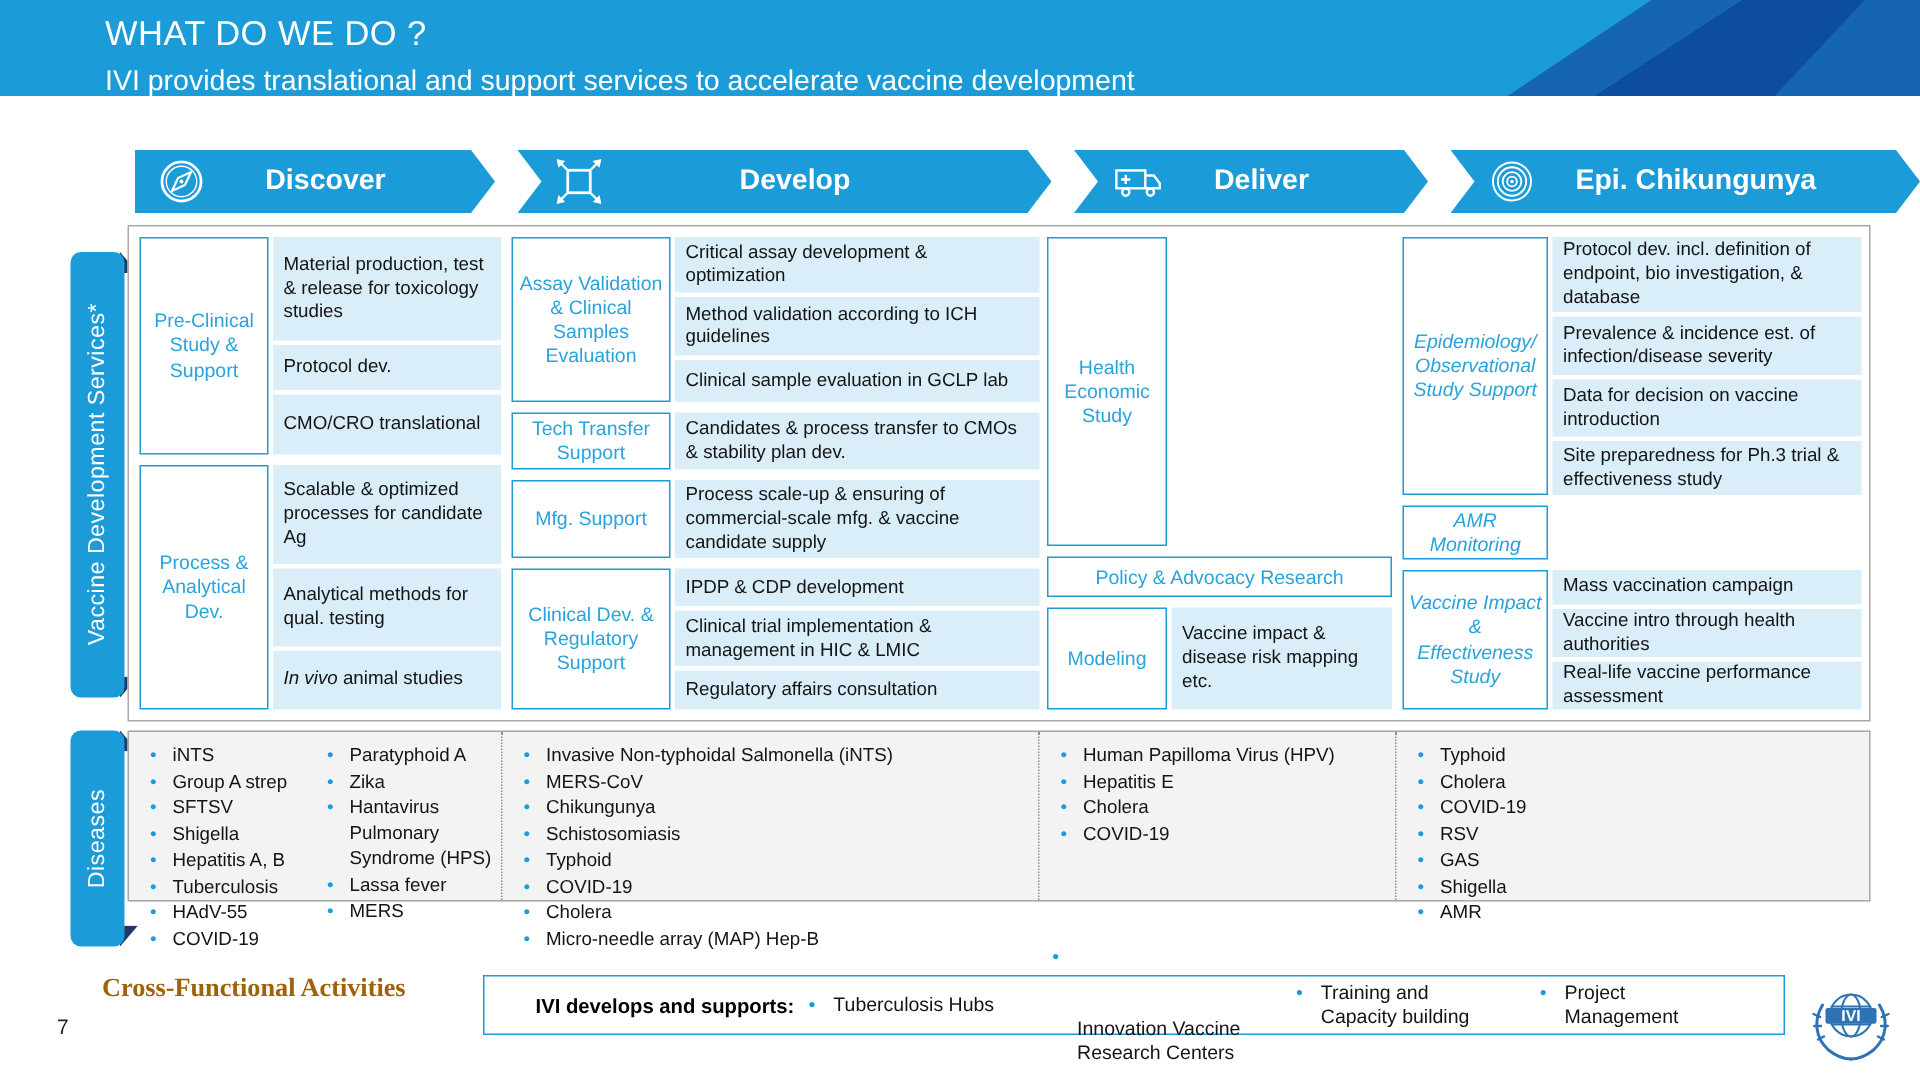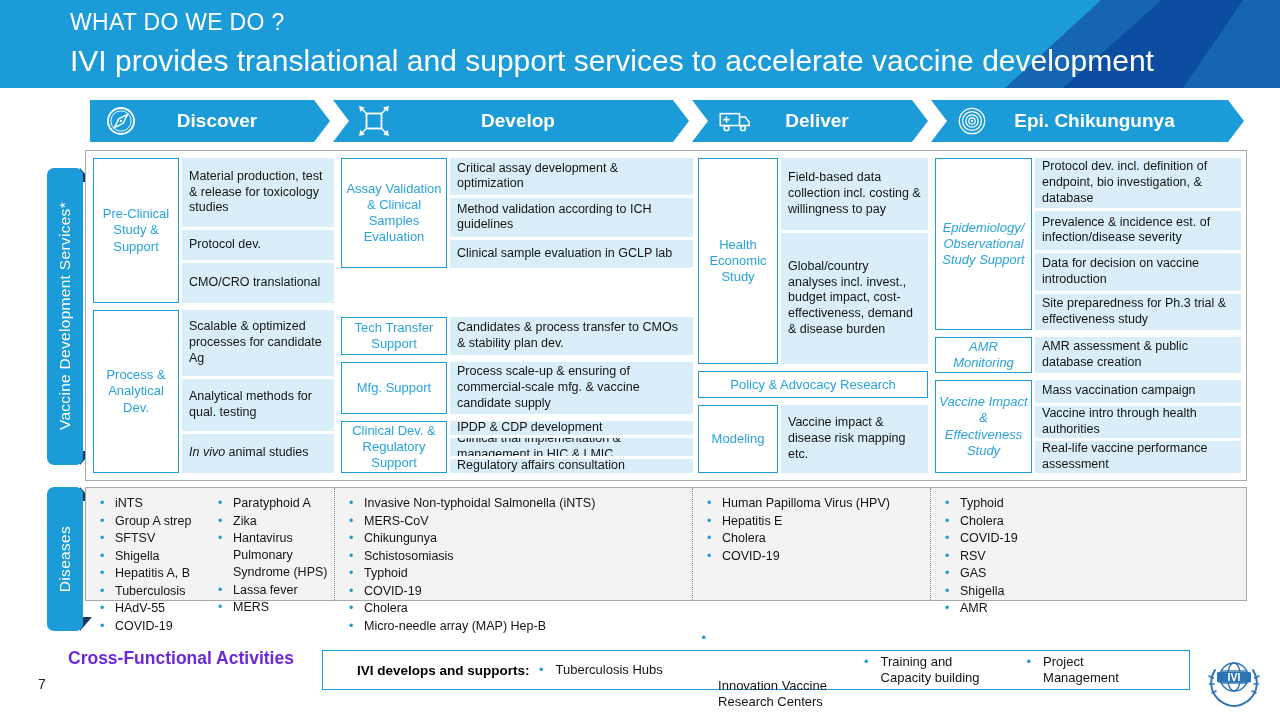--- a/index.html
+++ b/index.html
@@ -1,30 +1,30 @@
 <!DOCTYPE html>
 <html><head>
 <meta charset="utf-8">
 <style>
   html,body{margin:0;padding:0;}
   body{width:1280px;height:718px;position:relative;overflow:hidden;background:#fff;
        font-family:"Liberation Sans",sans-serif;-webkit-font-smoothing:antialiased;}
   .abs{position:absolute;}
 
   
-  .top-banner{left:0;top:0;width:1280px;height:88px;background:#1B9CD8;overflow:hidden;}
+  .top-banner{left:0;top:0;width:1280px;height:64px;background:#1B9CD8;overflow:hidden;}
   .deco{position:absolute;top:0;height:100%;}
   .deco-a{left:1005px;width:160px;background:#1565B1;clip-path:polygon(60% 0,100% 0,40% 100%,0 100%);}
   .deco-b{left:1063px;width:224px;background:#0D4DA1;clip-path:polygon(44% 0,100% 0,56% 100%,0 100%);}
   .deco-c{left:1183px;width:97px;background:#1565B1;clip-path:polygon(62% 0,100% 0,100% 100%,0 100%);}
   .hd-title{left:70px;top:9px;color:#fff;font-size:23px;letter-spacing:.3px;}
-  .hd-sub{left:70px;top:44px;color:#fff;font-size:30px;}
-
-  
-  .phase-row{left:90px;top:100px;width:1152px;height:42px;display:flex;gap:3px;}
+  .hd-sub{left:70px;top:44px;color:#fff;font-size:19px;}
+
+  
+  .phase-row{left:90px;top:100px;width:1152px;height:42px;display:flex;gap:15px;}
   .phase{position:relative;background:#1B9CD8;color:#fff;font-weight:bold;font-size:19px;
          display:flex;align-items:center;justify-content:center;}
   .phase.first{clip-path:polygon(0 0,calc(100% - 16px) 0,100% 50%,calc(100% - 16px) 100%,0 100%);}
   .phase.notch{clip-path:polygon(0 0,calc(100% - 16px) 0,100% 50%,calc(100% - 16px) 100%,0 100%,16px 50%);}
   .phase .picon{position:absolute;left:16px;top:50%;transform:translateY(-50%);width:30px;height:30px;}
   .phase.notch .picon{left:26px;}
   .phase .plabel{padding-left:14px;}
 
   
   .tab{background:#1B9CD8;border-radius:7px;color:#fff;display:flex;align-items:center;justify-content:center;}
@@ -65,21 +65,21 @@
   .dcol-discover ul{width:124px;}
   .dcol-develop{width:358px;}
   .dcol-deliver{width:238px;}
   .dcol-epi{flex:1;}
   ul.dlist{margin:0;padding:0;list-style:none;font-size:12.5px;line-height:1.36;color:#141414;}
   ul.dlist li{position:relative;padding-left:17px;margin-bottom:.5px;}
   ul.dlist li::before{content:"\2022";color:#1B9CD8;position:absolute;left:2px;}
 
   
   .page-num{left:38px;top:676px;font-size:14px;color:#222;}
-  .cross-func{left:68px;top:648px;font-size:17.5px;font-weight:bold;color:#6d28d9;}
+  .cross-func{left:68px;top:648px;font-size:17.5px;font-weight:bold;color:#a16207;font-family:Liberation Serif, serif;}
   .develops-box{left:322px;top:650px;width:868px;height:40px;border:1.5px solid #1B9CD8;background:#fff;
                 box-sizing:border-box;display:flex;align-items:center;}
   .develops-label{font-weight:bold;font-size:13.5px;color:#000;margin-left:34px;flex:0 0 182px;}
   .fitem{flex:1;display:flex;gap:12px;font-size:13px;color:#141414;line-height:1.25;align-items:flex-start;padding-right:6px;}
   .fbullet{color:#1B9CD8;font-size:13px;}
   .ftext{max-width:118px;}
   .logo{left:1202px;top:648px;width:64px;height:64px;}
 </style>
 </head>
 <body>
@@ -179,21 +179,21 @@
 
   <div class="scol col-develop">
     <div class="srow" style="flex:0 0 110px;">
       <div class="slabel">Assay Validation &amp; Clinical Samples Evaluation</div>
       <div class="sitems">
         <div class="sitem" style="flex:1.4">Critical assay development &amp; optimization</div>
         <div class="sitem" style="flex:1.5">Method validation according to ICH guidelines</div>
         <div class="sitem" style="flex:1">Clinical sample evaluation in GCLP lab</div>
       </div>
     </div>
-    <div class="srow" style="flex:0 0 38px;margin-top:42px;">
+    <div class="srow" style="flex:0 0 38px;">
       <div class="slabel">Tech Transfer Support</div>
       <div class="sitems">
         <div class="sitem" style="flex:1">Candidates &amp; process transfer to CMOs &amp; stability plan dev.</div>
       </div>
     </div>
     <div class="srow" style="flex:0 0 52px;">
       <div class="slabel">Mfg. Support</div>
       <div class="sitems">
         <div class="sitem" style="flex:1">Process scale-up &amp; ensuring of commercial-scale mfg. &amp; vaccine candidate supply</div>
       </div>
@@ -204,24 +204,20 @@
         <div class="sitem" style="flex:1">IPDP &amp; CDP development</div>
         <div class="sitem" style="flex:1.6">Clinical trial implementation &amp; management in HIC &amp; LMIC</div>
         <div class="sitem" style="flex:1.05">Regulatory affairs consultation</div>
       </div>
     </div>
   </div>
 
   <div class="scol col-deliver">
     <div class="srow" style="flex:0 0 206px;">
       <div class="slabel">Health Economic Study</div>
-      <div class="sitems">
-        <div class="sitem" style="flex:1">Field-based data collection incl. costing &amp; willingness to pay</div>
-        <div class="sitem" style="flex:1.9">Global/country analyses incl. invest., budget impact, cost-effectiveness, demand &amp; disease burden</div>
-      </div>
     </div>
     <div class="policy-box">Policy &amp; Advocacy Research</div>
     <div class="srow" style="flex:1;">
       <div class="slabel">Modeling</div>
       <div class="sitems">
         <div class="sitem" style="flex:1">Vaccine impact &amp; disease risk mapping etc.</div>
       </div>
     </div>
   </div>
 
@@ -230,23 +226,20 @@
       <div class="slabel">Epidemiology/ Observational Study Support</div>
       <div class="sitems">
         <div class="sitem" style="flex:1.45">Protocol dev. incl. definition of endpoint, bio investigation, &amp; database</div>
         <div class="sitem" style="flex:1.1">Prevalence &amp; incidence est. of infection/disease severity</div>
         <div class="sitem" style="flex:1.05">Data for decision on vaccine introduction</div>
         <div class="sitem" style="flex:1">Site preparedness for Ph.3 trial &amp; effectiveness study</div>
       </div>
     </div>
     <div class="srow" style="flex:0 0 36px;">
       <div class="slabel">AMR Monitoring</div>
-      <div class="sitems">
-        <div class="sitem" style="flex:1">AMR assessment &amp; public database creation</div>
-      </div>
     </div>
     <div class="srow" style="flex:1;">
       <div class="slabel">Vaccine Impact &amp; Effectiveness Study</div>
       <div class="sitems">
         <div class="sitem" style="flex:1">Mass vaccination campaign</div>
         <div class="sitem" style="flex:1.55">Vaccine intro through health authorities</div>
         <div class="sitem" style="flex:1.55">Real-life vaccine performance assessment</div>
       </div>
     </div>
   </div>

